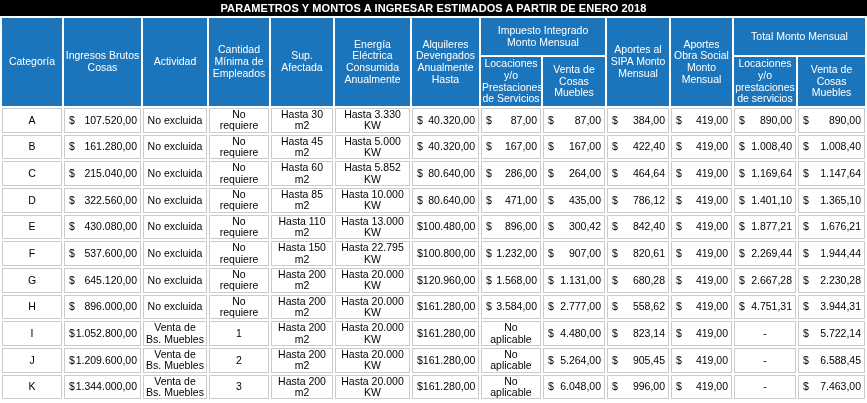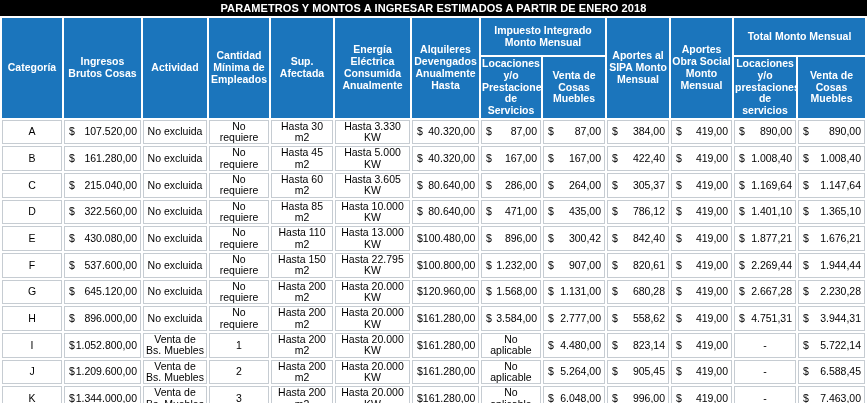--- a/index.html
+++ b/index.html
@@ -17,21 +17,21 @@
   }
   table.params {
     width: 867px;
     table-layout: fixed;
     border-collapse: separate;
     border-spacing: 2px;
   }
   th {
     background: var(--header-bg, #1B75BC);
     color: var(--header-fg, #fff);
-    font-weight: bold;
+    font-weight: normal;
     font-size: 10.5px;
     line-height: 1.12;
     text-align: center;
     vertical-align: middle;
     padding: 1px;
     overflow: hidden;
   }
   thead tr.tier-1 { height: 37px; }
   thead tr.tier-2 { height: 46px; }
   td {
@@ -214,21 +214,21 @@
         <td>C</td>
         <td>
           <div class="money">
             <span class="cur">$</span>
             <span class="val">215.040,00</span>
           </div>
         </td>
         <td>No excluida</td>
         <td>No requiere</td>
         <td>Hasta 60 m2</td>
-        <td>Hasta 3.605 KW</td>
+        <td>Hasta 5.852 KW</td>
         <td>
           <div class="money">
             <span class="cur">$</span>
             <span class="val">80.640,00</span>
           </div>
         </td>
         <td>
           <div class="money">
             <span class="cur">$</span>
             <span class="val">286,00</span>
@@ -236,21 +236,21 @@
         </td>
         <td>
           <div class="money">
             <span class="cur">$</span>
             <span class="val">264,00</span>
           </div>
         </td>
         <td>
           <div class="money">
             <span class="cur">$</span>
-            <span class="val">305,37</span>
+            <span class="val">464,64</span>
           </div>
         </td>
         <td>
           <div class="money">
             <span class="cur">$</span>
             <span class="val">419,00</span>
           </div>
         </td>
         <td>
           <div class="money">

